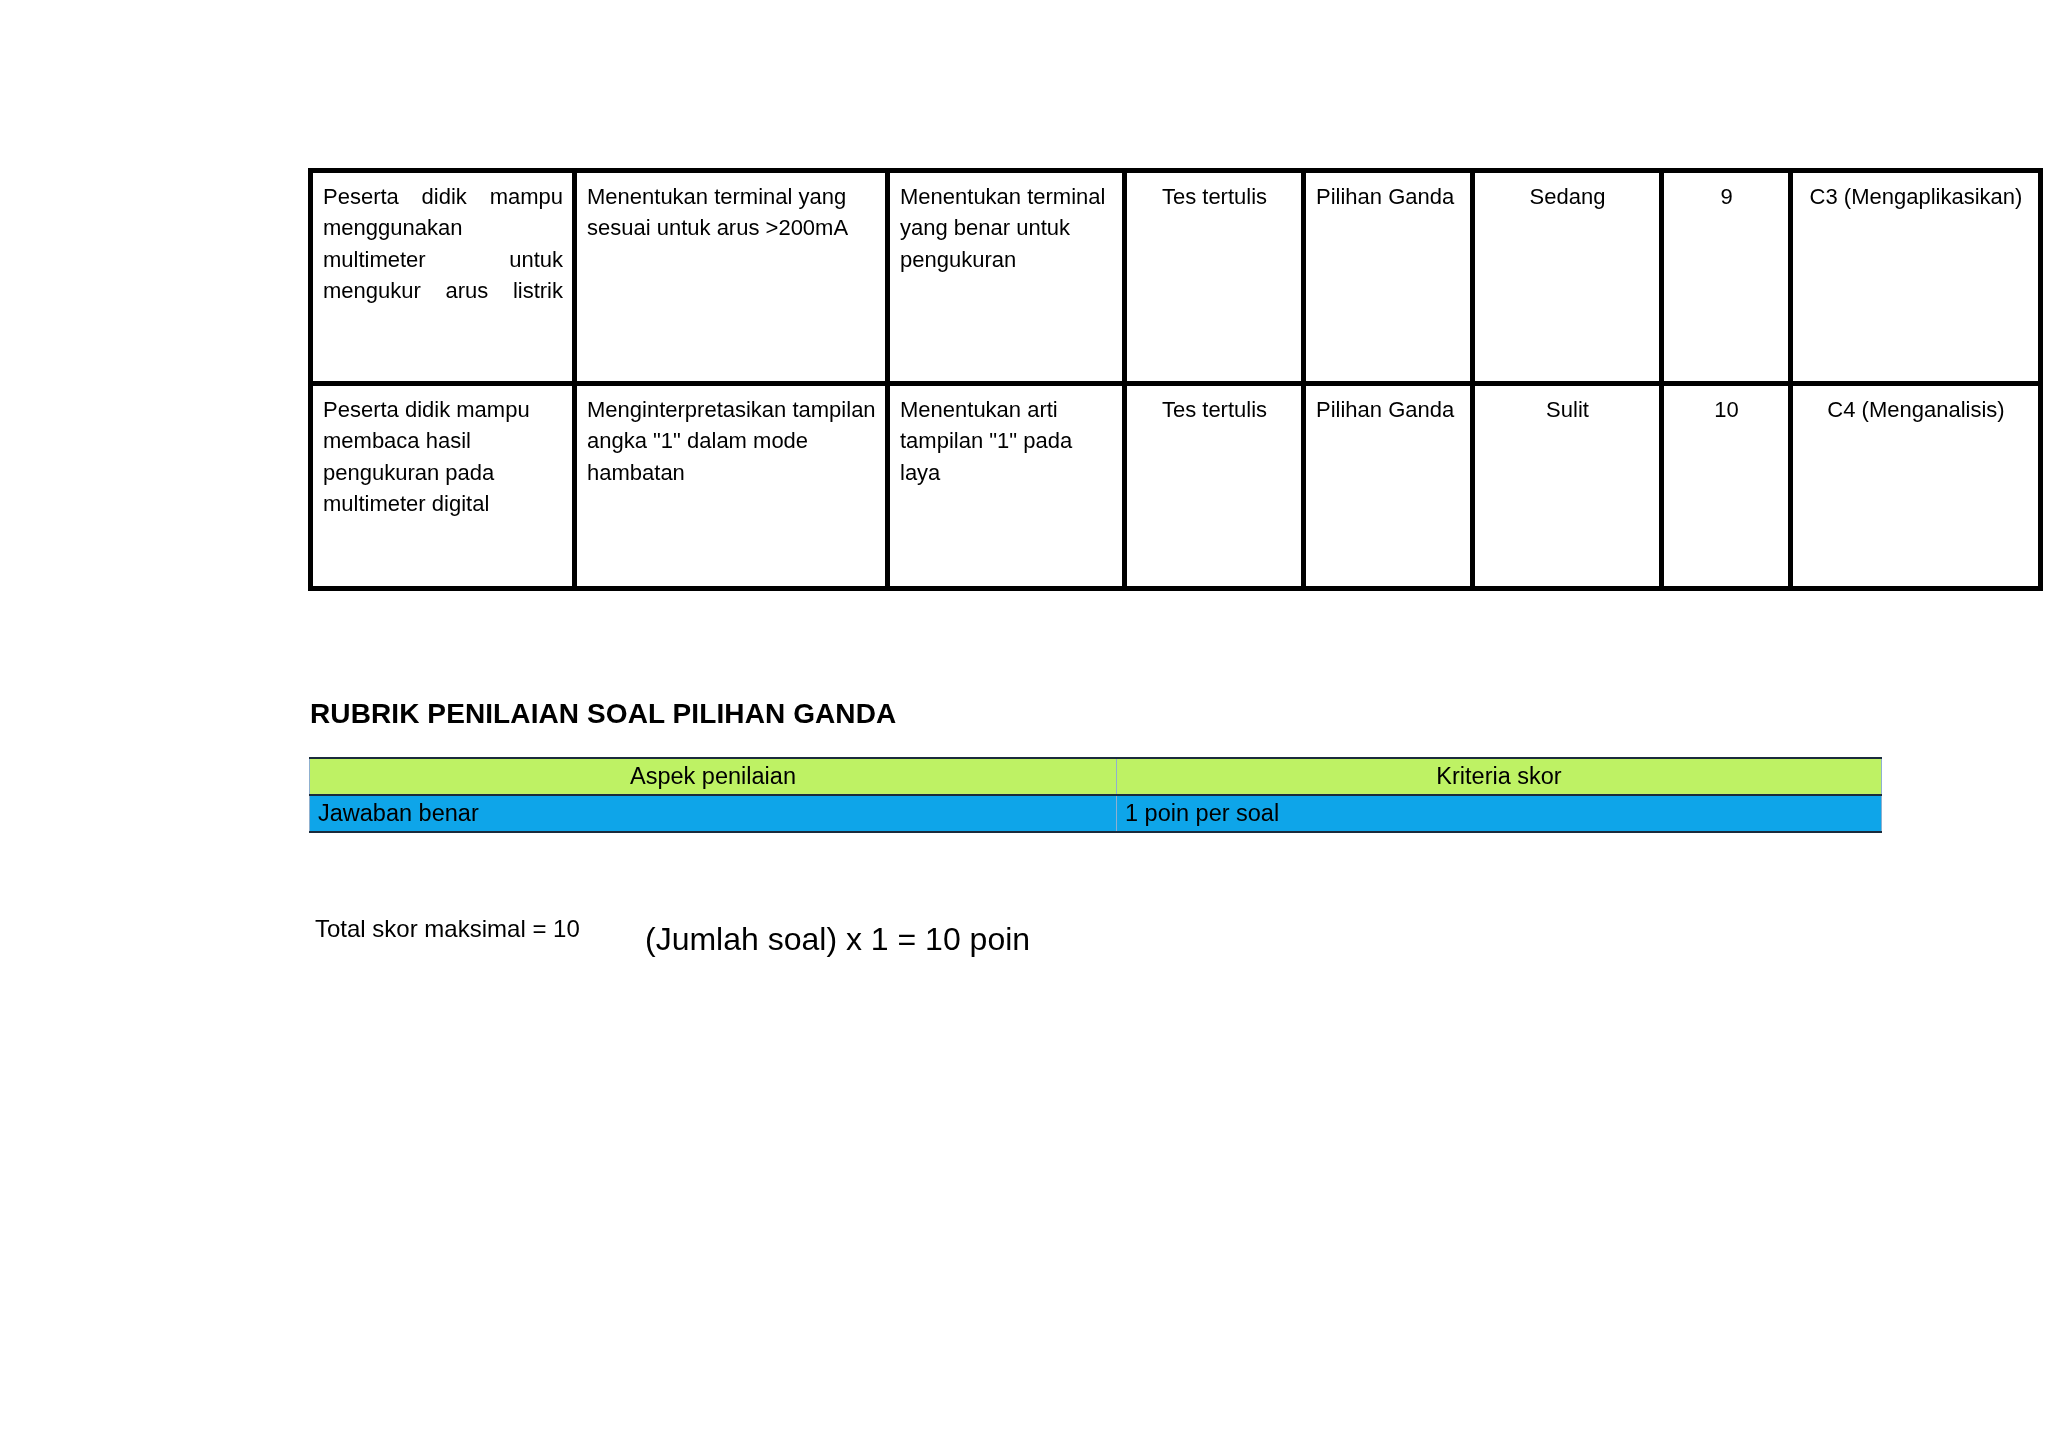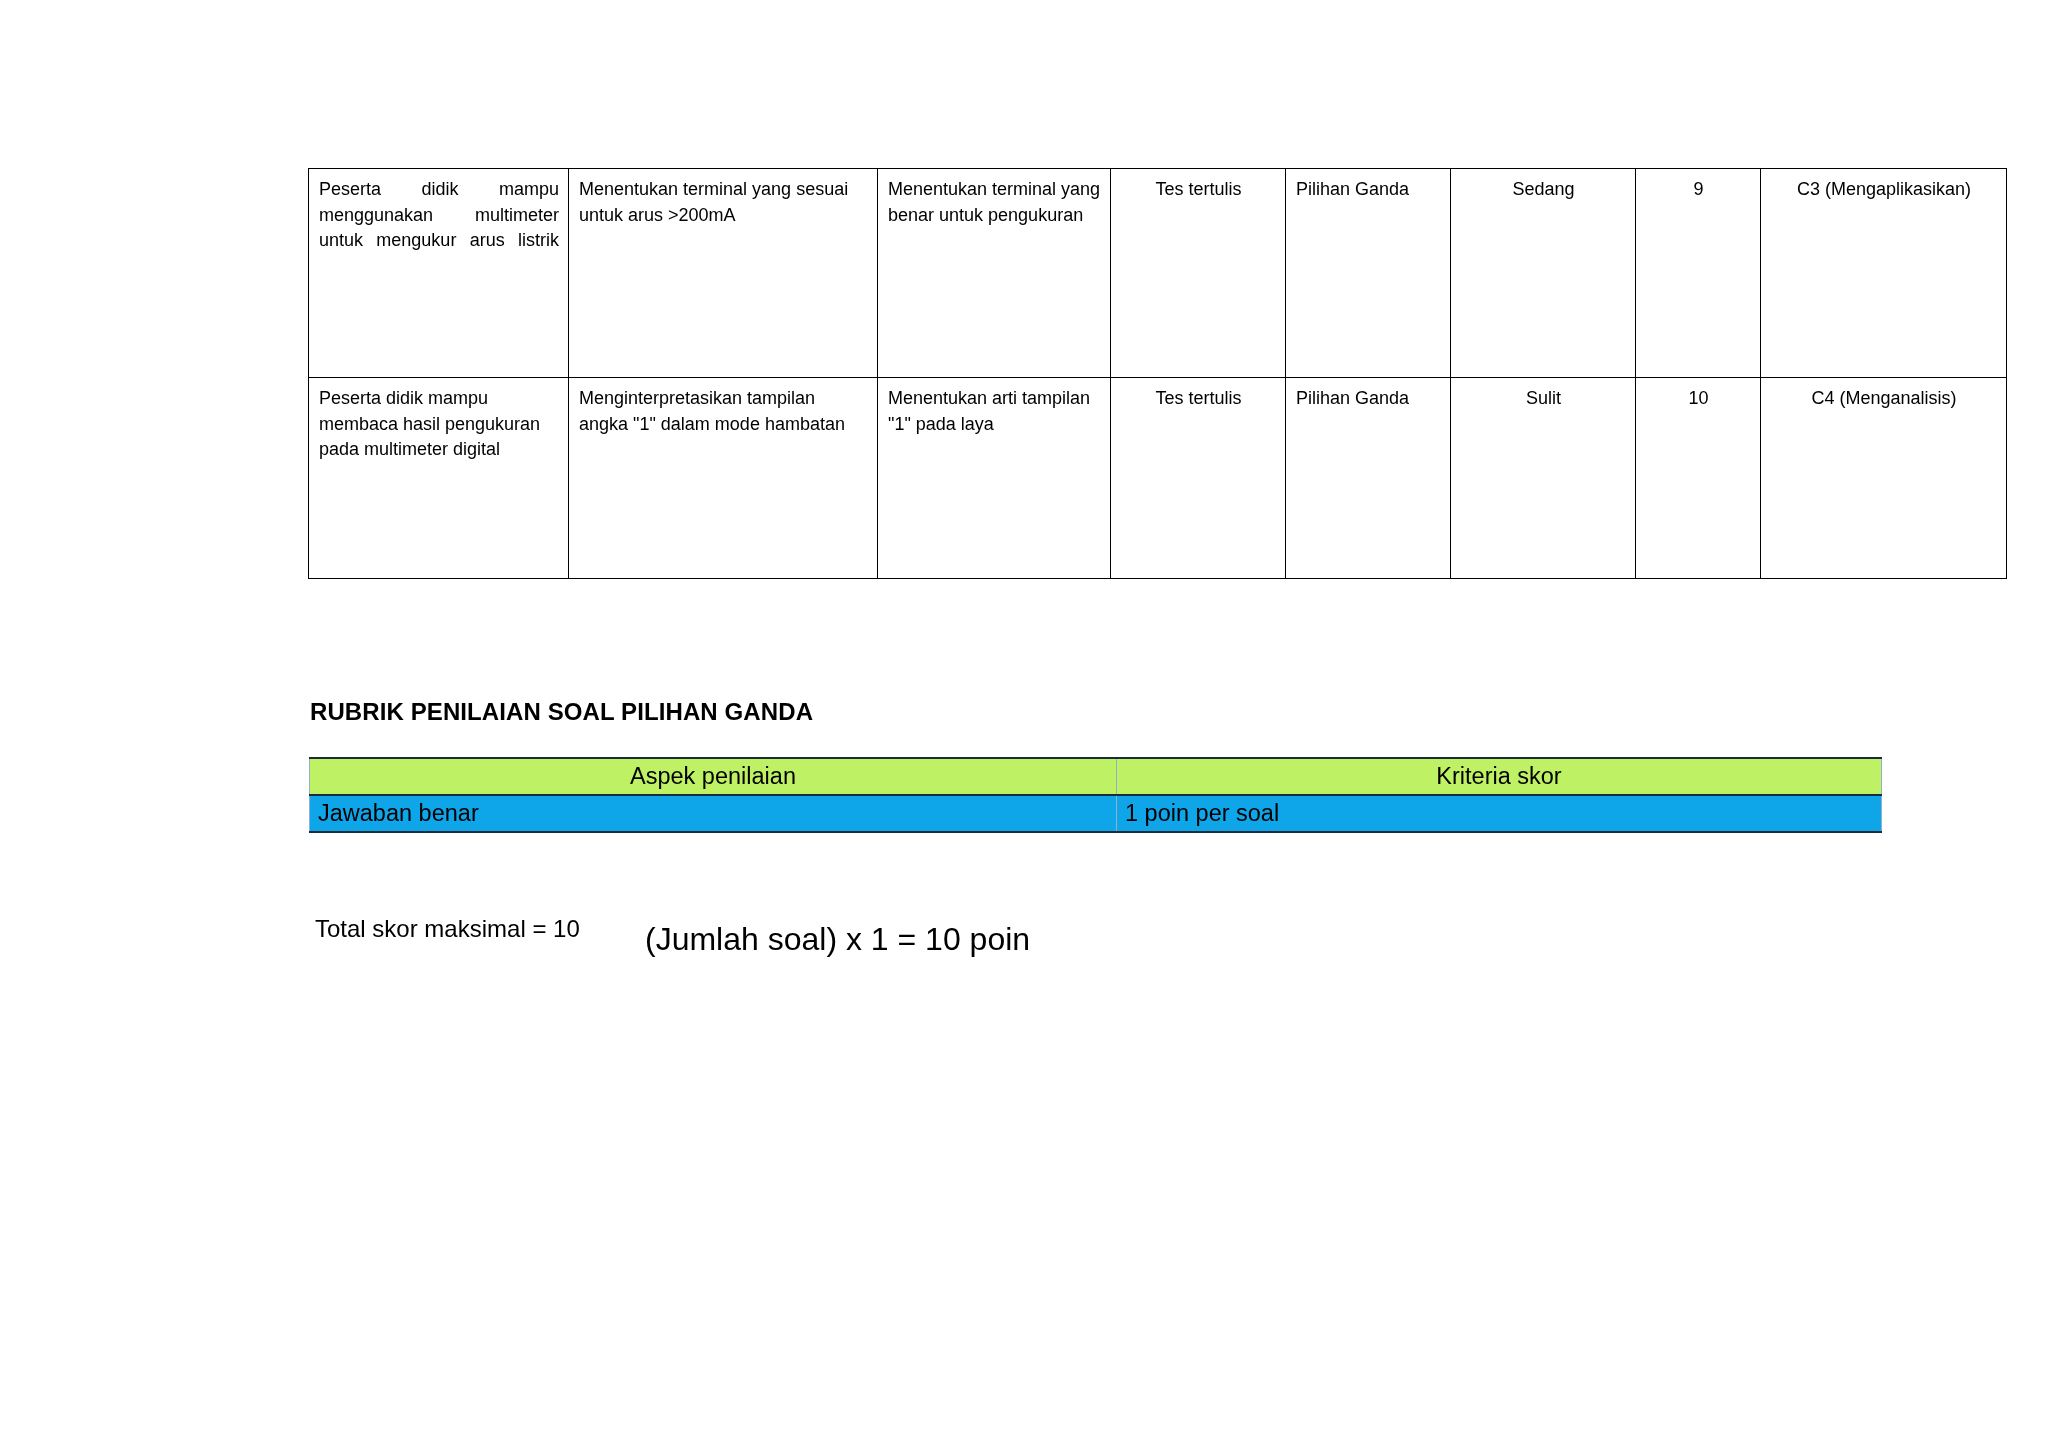--- a/index.html
+++ b/index.html
@@ -26,24 +26,24 @@
   
   .main-table {
     position: absolute;
     left: 308px;
     top: 168px;
     width: 1538px;
     border-collapse: collapse;
     table-layout: fixed;
   }
   .main-table td {
-    border: 1px solid #000000;
+    border: 5px solid #000000;
     vertical-align: top;
     padding: 8px 9px 8px 10px;
-    font-size: 18px;
+    font-size: 22px;
     line-height: 1.43;
     font-family: "Liberation Sans", sans-serif;
   }
   .c-indikator   { width: 240px; }
   .c-materi      { width: 289px; }
   .c-indikator2  { width: 213px; border-radius: 23px; }
   .c-bentuk      { width: 155px; }
   .c-jenis       { width: 145px; margin-top: 48px; }
   .c-level       { width: 165px; }
   .c-nomor       { width: 105px; }
@@ -54,21 +54,21 @@
   .vmid { vertical-align: middle; }
 
   .row1 td { height: 192px; }
   .row2 td { height: 184px; }
 
   
   .rubrik-heading {
     position: absolute;
     left: 310px;
     top: 698px;
-    font-size: 24px;
+    font-size: 28px;
     font-weight: bold;
     letter-spacing: 0.1px;
     font-family: "Liberation Sans", sans-serif;
     white-space: nowrap;
   }
 
   
   .rubrik-table {
     position: absolute;
     left: 309px;

